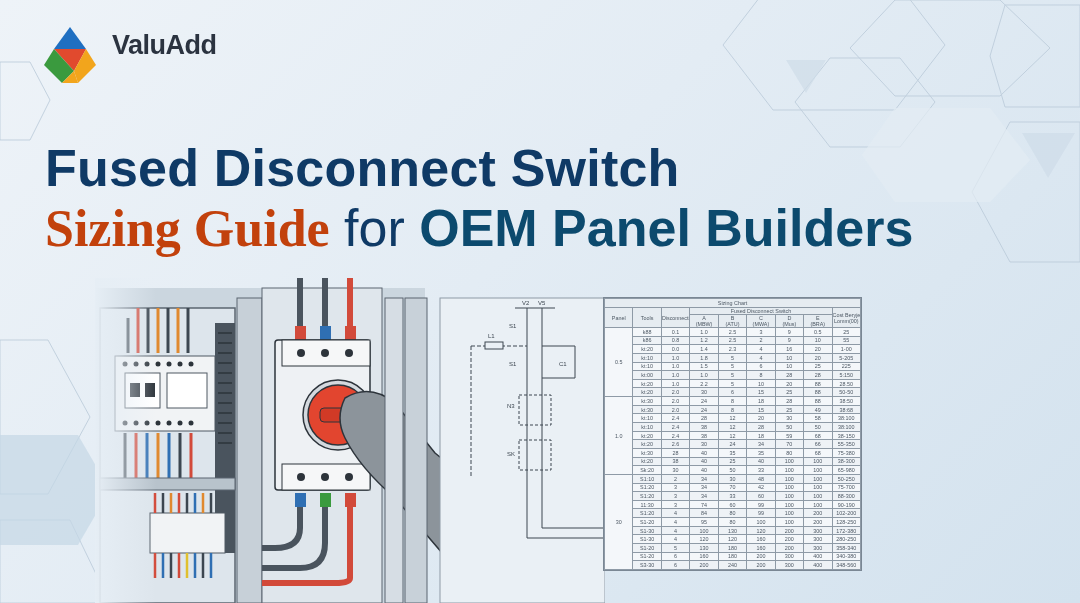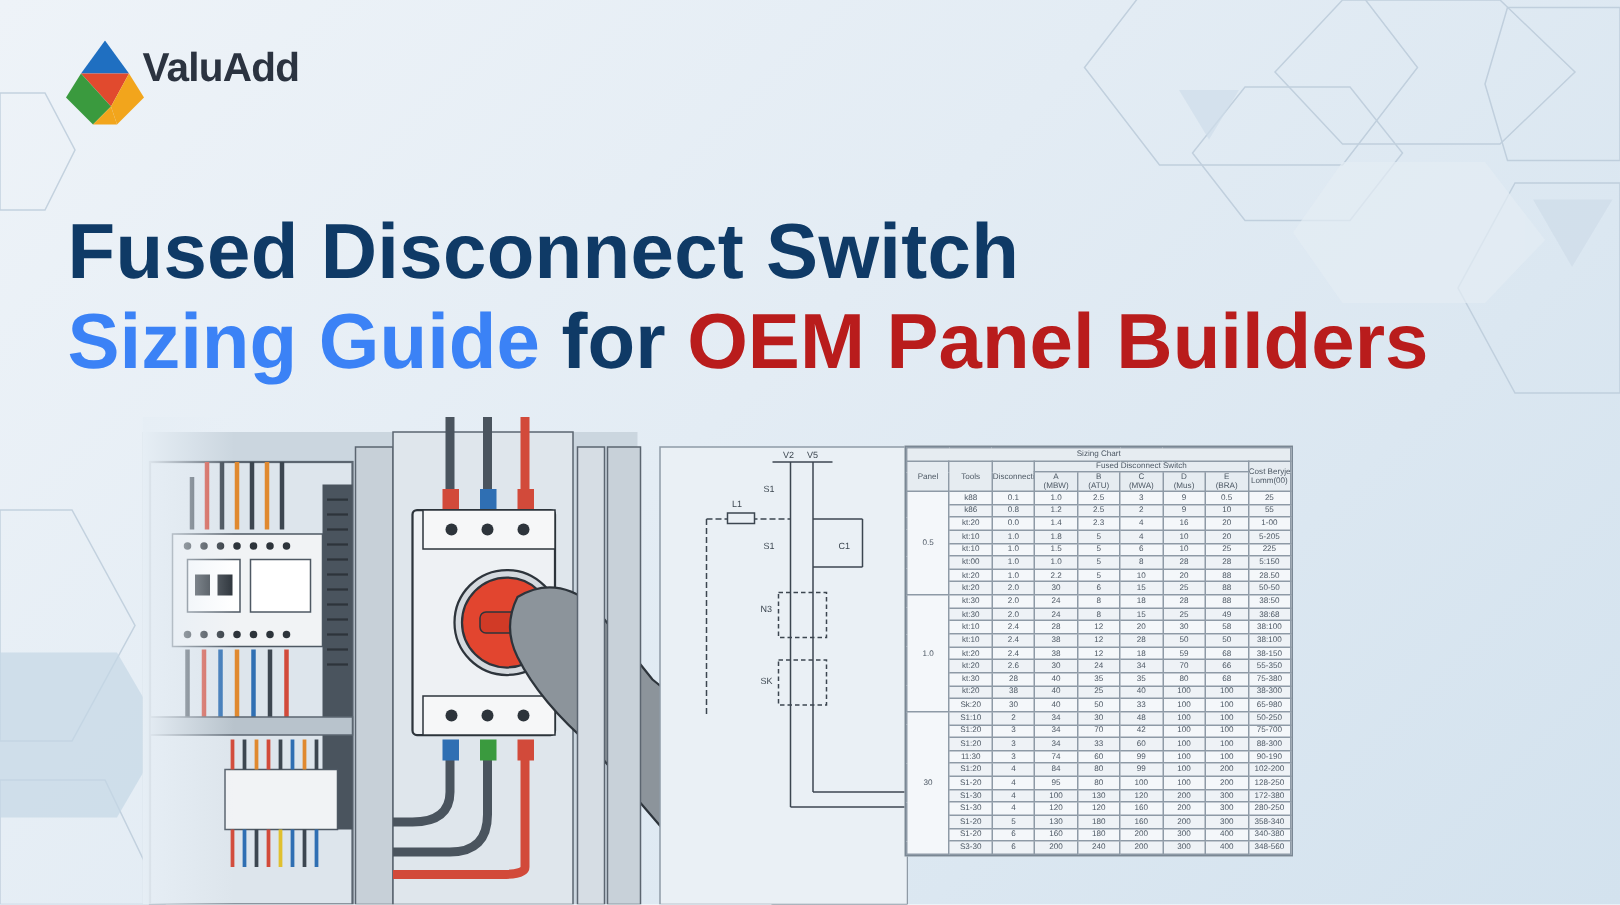--- a/index.html
+++ b/index.html
@@ -2,28 +2,28 @@
 <html><head>
 <meta charset="utf-8">
 <style>
   html,body{margin:0;padding:0;}
   body{width:1080px;height:603px;overflow:hidden;position:relative;
     background:linear-gradient(135deg,#eef3f8 0%,#e3ecf4 45%,#d3e2ee 100%);
     font-family:"Liberation Sans","DejaVu Sans",sans-serif;}
   .bg-hex{position:absolute;left:0;top:0;width:1080px;height:603px;}
   .logo{position:absolute;left:44px;top:27px;width:200px;height:85px;}
   .logo-mark{position:absolute;left:0;top:0;width:52px;height:58px;}
-  .logo-name{position:absolute;left:51px;top:4px;font-weight:bold;font-size:27px;line-height:29px;color:#2b3340;letter-spacing:-0.5px;}
+  .logo-name{position:absolute;left:68px;top:4px;font-weight:bold;font-size:27px;line-height:29px;color:#2b3340;letter-spacing:-0.5px;}
   .logo-tag{position:absolute;left:2px;top:65px;font-size:12.5px;color:#2b3340;white-space:nowrap;}
   .headline{position:absolute;left:45px;top:138px;font-weight:bold;white-space:nowrap;}
   .h1{font-size:52px;line-height:60px;color:#0f3a66;letter-spacing:0.2px;}
   .h2{font-size:52px;line-height:60px;margin-top:0;}
-  .h2 .orange{color:#3b82f6;}
-  .h2 .navy{color:#0f3a66;font-weight:bold;}
-  .h2 .green{color:#b91c1c;}
+  .h2 .orange{color:#c2410c;font-family:Liberation Serif, serif;}
+  .h2 .navy{color:#0f3a66;font-weight:normal;}
+  .h2 .green{color:#0c4a6e;}
   .illus{position:absolute;left:95px;top:278px;width:510px;height:325px;}
   .chart{position:absolute;left:603px;top:297px;width:259px;height:274px;background:#f4f7fa;border:1px solid #7a8794;box-sizing:border-box;}
   .chart table{border-collapse:collapse;width:100%;height:100%;table-layout:fixed;font-size:5.4px;color:#4d5864;text-align:center;}
   .chart td,.chart th{border:0.6px solid #8e9aa6;padding:0;font-weight:normal;line-height:6px;overflow:hidden;white-space:nowrap;}
   .chart th{background:#e6ecf1;}
   .chart .title-row th{height:8px;}
   .chart tr.body td{height:7.6px;}
   .chart tr.body:nth-child(even) td{background:#eef2f6;}
   .chart td.panel{background:#f4f7fa !important;}
 </style>

